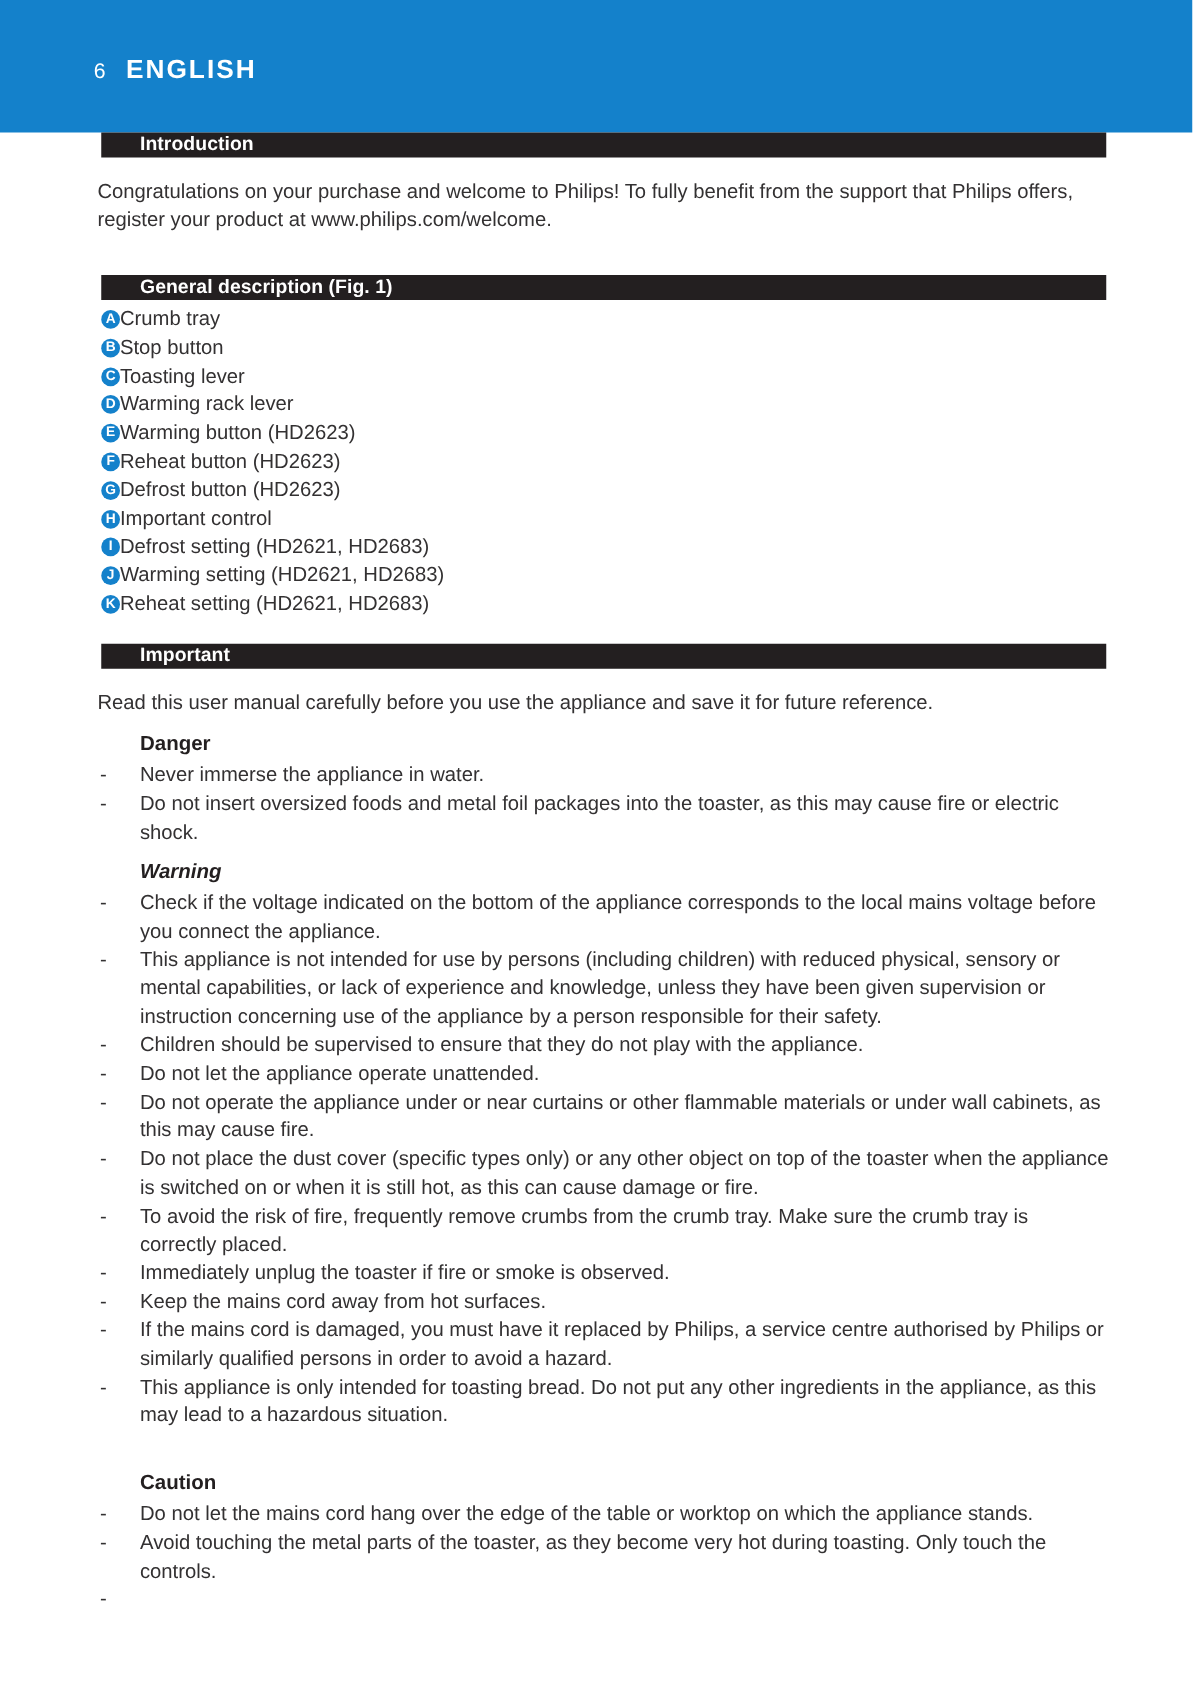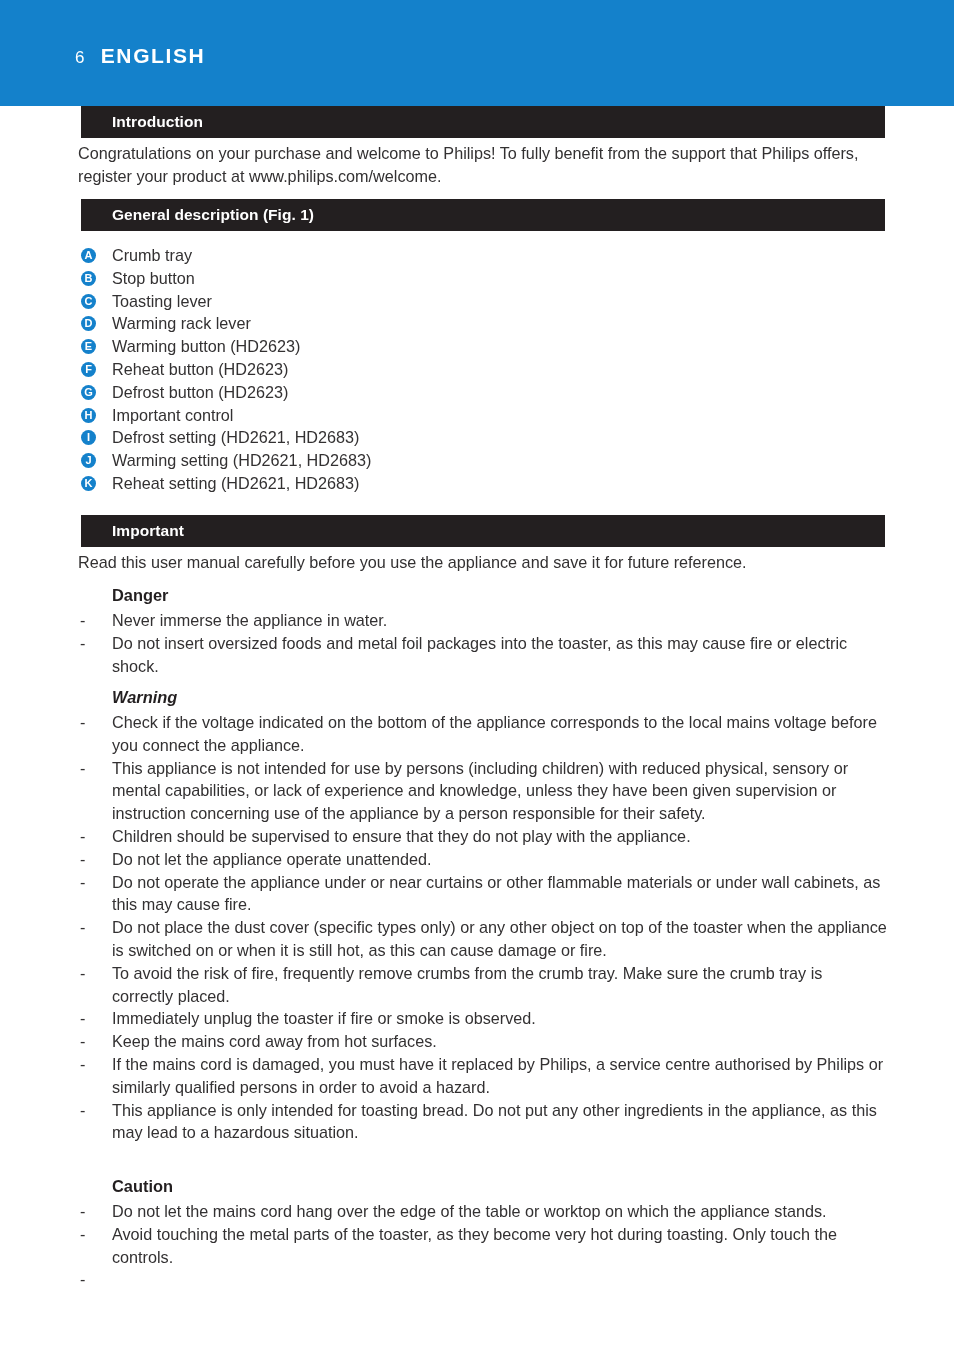--- a/index.html
+++ b/index.html
@@ -52,21 +52,21 @@
     left: 0;
     top: 0;
     width: 954px;
   }
 
   
   .section-bar {
     position: absolute;
     left: 81px;
     width: 804px;
-    height: 32px;
+    height: 20px;
     background: #231f20;
     box-sizing: border-box;
   }
   .section-bar-label {
     position: absolute;
     left: 31px;
     top: 50%;
     transform: translateY(-50%);
     color: #ffffff;
     font-size: 15.5px;
@@ -111,21 +111,21 @@
     background: #1481cb;
     color: #ffffff;
     font-size: 11px;
     font-weight: 700;
     line-height: 15px;
     text-align: center;
     letter-spacing: 0;
   }
   .letter-text {
     display: inline-block;
-    margin-left: 34px;
+    margin-left: 18px;
   }
 
   
   .subhead {
     position: absolute;
     left: 112px;
     font-size: 16.4px;
     font-weight: 700;
     color: #231f20;
   }
@@ -165,21 +165,21 @@
 </div>
 
 <div class="content">
 
   <div class="section-bar" style="top:106px;">
     <span class="section-bar-label">Introduction</span>
   </div>
 
   <div class="para" style="top:142px;">Congratulations on your purchase and welcome to Philips! To fully benefit from the support that Philips offers, register your product at www.philips.com/welcome.</div>
 
-  <div class="section-bar" style="top:199px;text-align:right;">
+  <div class="section-bar" style="top:220px;text-align:right;">
     <span class="section-bar-label">General description (Fig. 1)</span>
   </div>
 
   <div class="letter-list">
     <div class="letter-item">
       <span class="letter-badge">A</span>
       <span class="letter-text">Crumb tray</span>
     </div>
     <div class="letter-item">
       <span class="letter-badge">B</span>

